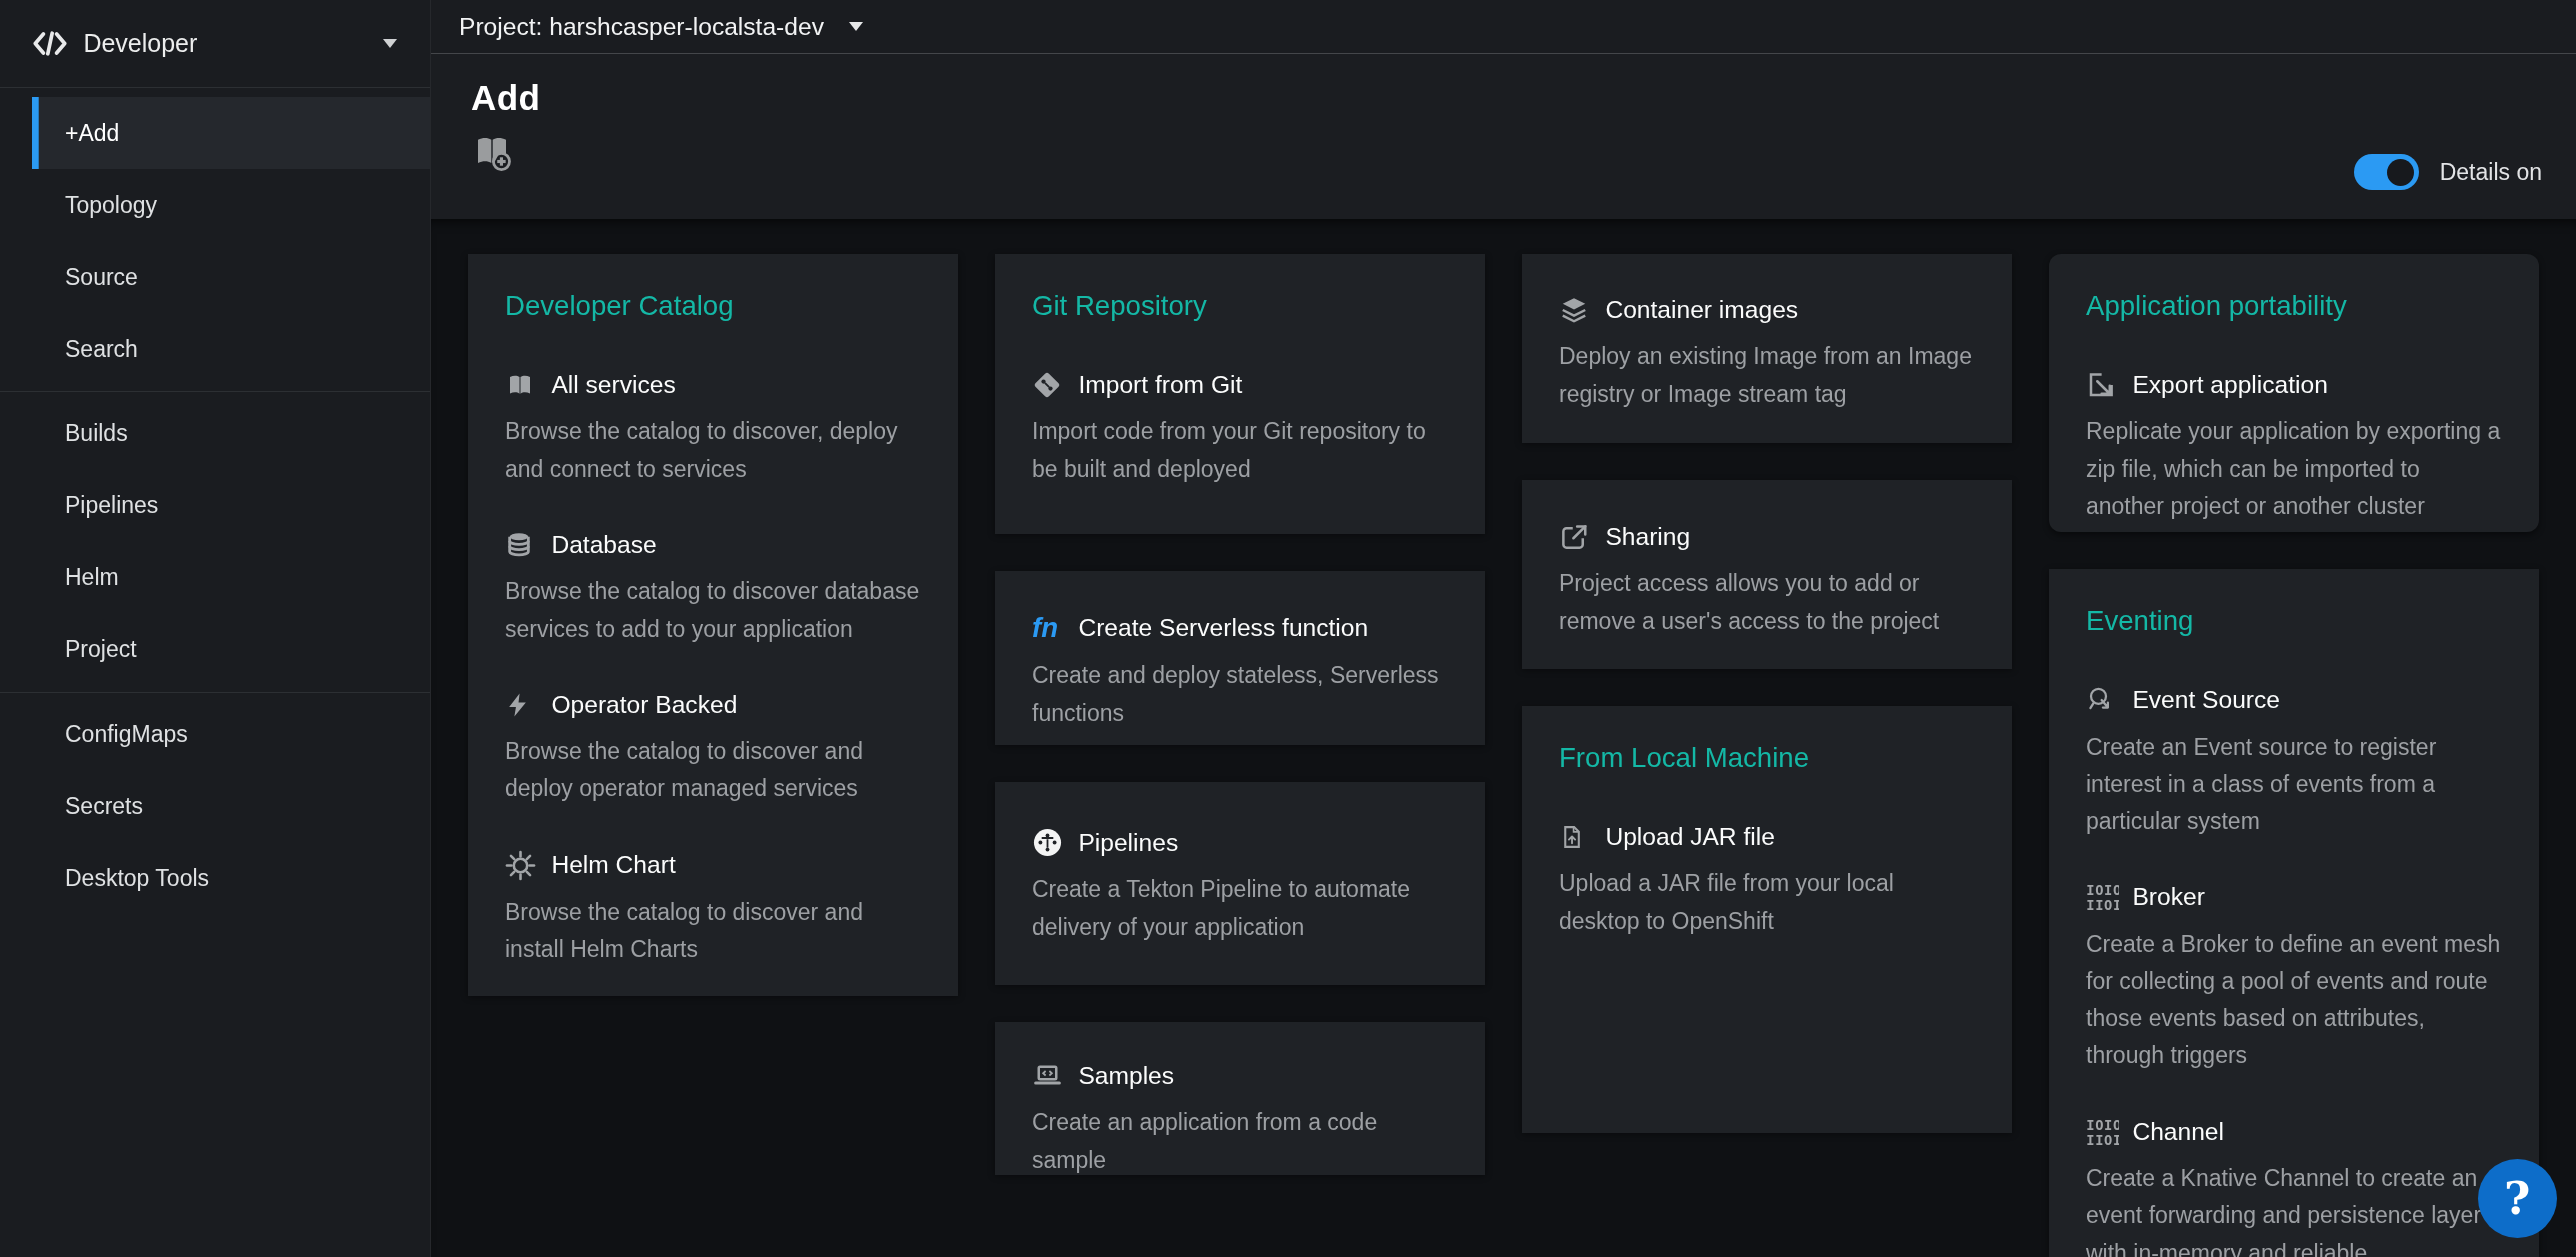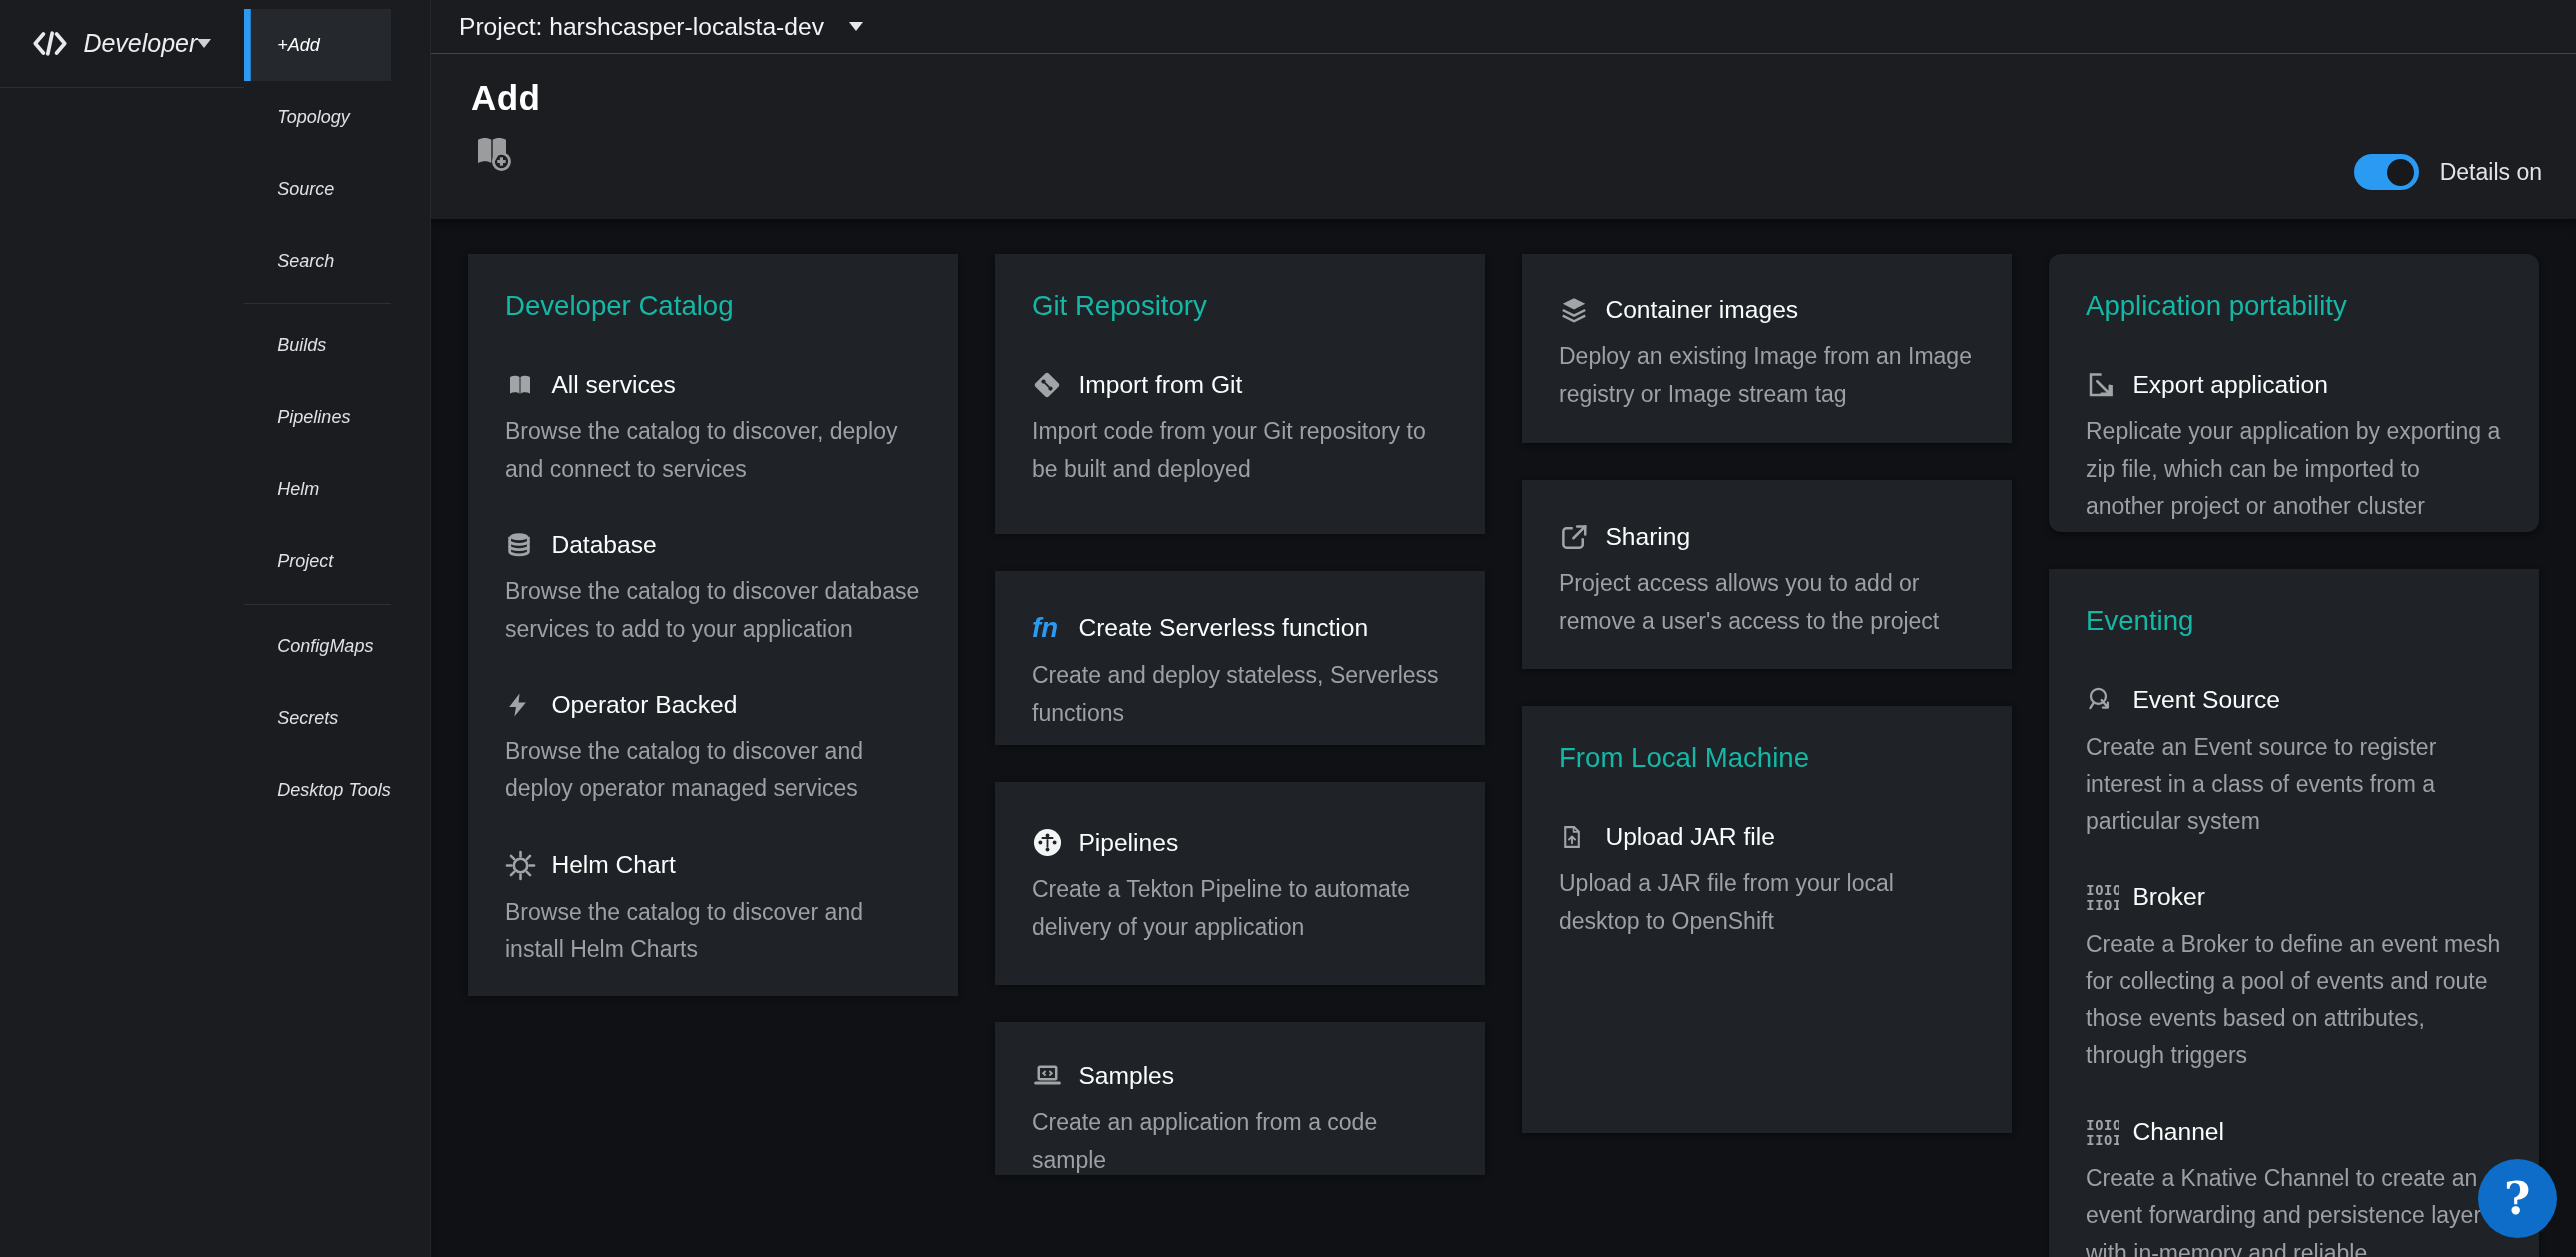--- a/index.html
+++ b/index.html
@@ -8,38 +8,38 @@
     font-family: "Liberation Sans", sans-serif;
     background: #0f1114;
     color: #f0f1f2;
     display: flex;
   }
   
   .sidebar {
     width: 431px; min-width: 431px; height: 100%;
     background: #1a1c20;
     border-right: 0.7px solid #26282c;
-    display: flex;  font-style: italic;
+    display: flex; flex-direction: column;
   }
   .dev-switcher {
     height: 88px; display: flex; align-items: center;
     padding: 0 33px; border-bottom: 0.7px solid #2c2f33;
     cursor: pointer;
   }
   .dev-switcher .sw-label { font-size: 25px; color: #eceded; margin-left: 16.4px; }
   .caret {
     width: 0; height: 0; display: inline-block;
     border-left: 7.5px solid transparent; border-right: 7.5px solid transparent;
     border-top: 9px solid #cfd1d3;
   }
   .dev-switcher .caret { margin-left: auto; }
   .side-nav { padding-top: 9px; }
   .nav-item {
     height: 72px; display: flex; align-items: center;
-    padding-left: 33px; font-size: 18px; color: #dfe1e3; cursor: pointer;
+    padding-left: 33px; font-size: 23px; color: #dfe1e3; cursor: pointer; margin-left: 32px;
   }
   .nav-item.active {
     background: #25282d; color: #ffffff;
     box-shadow: inset 6.7px 0 0 0 #2b9af3;
   }
   .nav-divider { height: 0.7px; background: #2c2f33; margin: 6px 0; }
   
   .main-col { flex: 1; display: flex; flex-direction: column; height: 100%; position: relative; }
   .masthead {
     height: 54px; min-height: 54px; background: #1a1c20;

